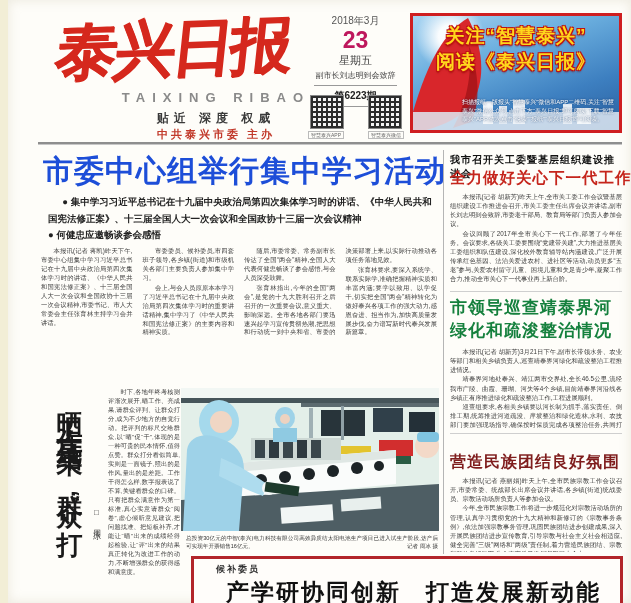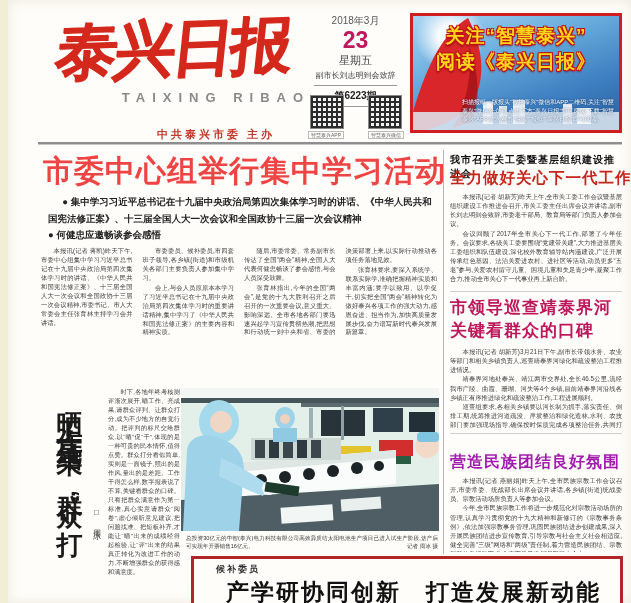--- a/index.html
+++ b/index.html
@@ -47,21 +47,21 @@
     text-shadow:-1px -1px 0 #c01212, 1px -1px 0 #c01212, -1px 1px 0 #c01212, 1px 1px 0 #c01212, 0 2px 2px rgba(120,0,0,.6); }
   .banner .bl1 { margin-top:7px; }
   .banner .btext { position:absolute; right:5px; bottom:6px; width:152px; font-size:6px;
     line-height:1.45; color:#fff; text-align:justify; text-shadow:0 0 2px rgba(0,40,90,.9); }
 
   .mastrule { left:30px; top:142px; width:584px; height:3px; background:#8e8e8e;
     border-bottom:1px solid #c7c7c7; }
 
   
   .mainhead { left:35px; top:151px; width:396px; text-align:center; font-size:30px;
-    font-weight:900; color:#ef4444; letter-spacing:1px; white-space:nowrap; }
+    font-weight:900; color:#1d4ed8; letter-spacing:1px; white-space:nowrap; }
   .bullets { left:40px; top:194px; width:390px; font-size:9.5px; font-weight:bold;
     color:#222; line-height:1.75; }
   .bullets .b1 { text-indent:1.5em; }
   .mainbody { left:33px; top:247px; width:396px; height:138px; column-count:4;
     column-gap:10px; font-size:6.3px; line-height:1.42; color:#3c3c3c; text-align:justify; }
   .mainbody p { text-indent:2em; margin-bottom:1px; }
 
   
   .photo { left:173px; top:388px; width:258px; height:143px; background:#dfece7; overflow:hidden; }
   .caption { left:178px; top:534px; width:252px; font-size:5.6px; line-height:1.5;
@@ -76,41 +76,42 @@
     color:#333; letter-spacing:2px; }
   .essaytext { left:100px; top:388px; width:72px; height:215px; overflow:hidden;
     font-size:6.2px; line-height:1.45; color:#3c3c3c; text-align:justify; }
   .essaytext p { text-indent:2em; }
 
   
   .vrule { left:435px; top:150px; width:1px; height:404px; background:#b5b5b5; }
   .rc { left:442px; width:172px; color:#333; }
   .kicker { font-size:10px; font-weight:bold; color:#111; letter-spacing:1px; }
   .hl-red { font-size:15.5px; font-weight:900; color:#c5251c; letter-spacing:1px; white-space:nowrap; }
-  .hl-blue { font-size:17px; font-weight:900; color:#be185d; line-height:1.35; letter-spacing:1px; }
-  .hl-black { font-size:16px; font-weight:900; color:#a21caf; letter-spacing:1px; white-space:nowrap; }
+  .hl-blue { font-size:17px; font-weight:900; color:#15803d; line-height:1.35; letter-spacing:1px; }
+  .hl-black { font-size:16px; font-weight:900; color:#7f1d1d; letter-spacing:1px; white-space:nowrap; }
   .rbody { font-size:6.3px; line-height:1.45; color:#3c3c3c; text-align:justify; }
   .rbody p { text-indent:2em; }
   .hrule { left:442px; width:172px; height:1px; background:#cfcfcf; }
 
   
   .ad { left:183px; top:556px; width:432px; height:60px; border:3px solid #b2252a;
     background:#fffdfa; padding:4px 0 0 22px; }
   .ad .adk { font-size:9px; color:#333; font-weight:bold; letter-spacing:2px; }
   .ad .adh { font-size:23px; font-weight:900; color:#111; letter-spacing:2px; margin-top:1px;
     padding-left:10px; white-space:nowrap; }
 </style>
 </head>
 <body>
 
 <div id="page">
   <div id="paper">
 
     <div class="abs calligraphy">泰兴日报</div>
     <div class="abs pinyin">TAIXING  RIBAO</div>
+    <div class="abs slogan">贴近  深度  权威</div>
     <div class="abs publisher">中共泰兴市委  主办</div>
 
     <div class="abs datebox">
       <div class="ym">2018年3月</div>
       <div class="day">23</div>
       <div class="wk">星期五</div>
       <div class="lunar">副市长刘志明到会致辞</div>
       <div class="issue">第6223期</div>
     </div>
     <div class="abs qrrow">
@@ -220,21 +221,21 @@
     <div class="abs rc rbody" style="top:192px; height:94px; overflow:hidden;">
       <p>本报讯(记者 胡新芳)昨天上午,全市关工委工作会议暨基层组织建设工作推进会召开,市关工委主任出席会议并讲话,副市长刘志明到会致辞,市委老干部局、教育局等部门负责人参加会议。</p>
       <p>会议回顾了2017年全市关心下一代工作,部署了今年任务。会议要求,各级关工委要围绕“党建带关建”,大力推进基层关工委组织和队伍建设,深化校外教育辅导站内涵建设,广泛开展传承红色基因、法治关爱进农村、进社区等活动,动员更多“五老”参与,关爱农村留守儿童、困境儿童和失足青少年,凝聚工作合力,推动全市关心下一代事业再上新台阶。</p>
     </div>
 
     <div class="abs hrule" style="top:291px;"></div>
 
     <div class="abs rc" style="top:297px;">
       <div class="hl-blue">
         <div>市领导巡查靖泰界河</div>
-        <div>关键看群众的口碑</div>
+        <div>绿化和疏浚整治情况</div>
       </div>
     </div>
     <div class="abs rc rbody" style="top:347px; height:82px; overflow:hidden;">
       <p>本报讯(记者 胡新芳)3月21日下午,副市长带领水务、农业等部门和相关乡镇负责人,巡查靖泰界河绿化和疏浚整治工程推进情况。</p>
       <p>靖泰界河地处泰兴、靖江两市交界处,全长46.5公里,流经我市广陵、曲霞、珊瑚、河失等4个乡镇,目前靖泰界河沿线各乡镇正有序推进绿化和疏浚整治工作,工程进展顺利。</p>
       <p>巡查组要求,各相关乡镇要以河长制为抓手,落实责任、倒排工期,统筹推进河道疏浚、岸坡整治和绿化造林,水利、农技部门要加强现场指导,确保按时保质完成各项整治任务,共同打造水清岸绿、生态宜居的靖泰界河风光带,为乡村振兴提供良好生态保障。</p>
     </div>
 
     <div class="abs hrule" style="top:433px;"></div>
 

